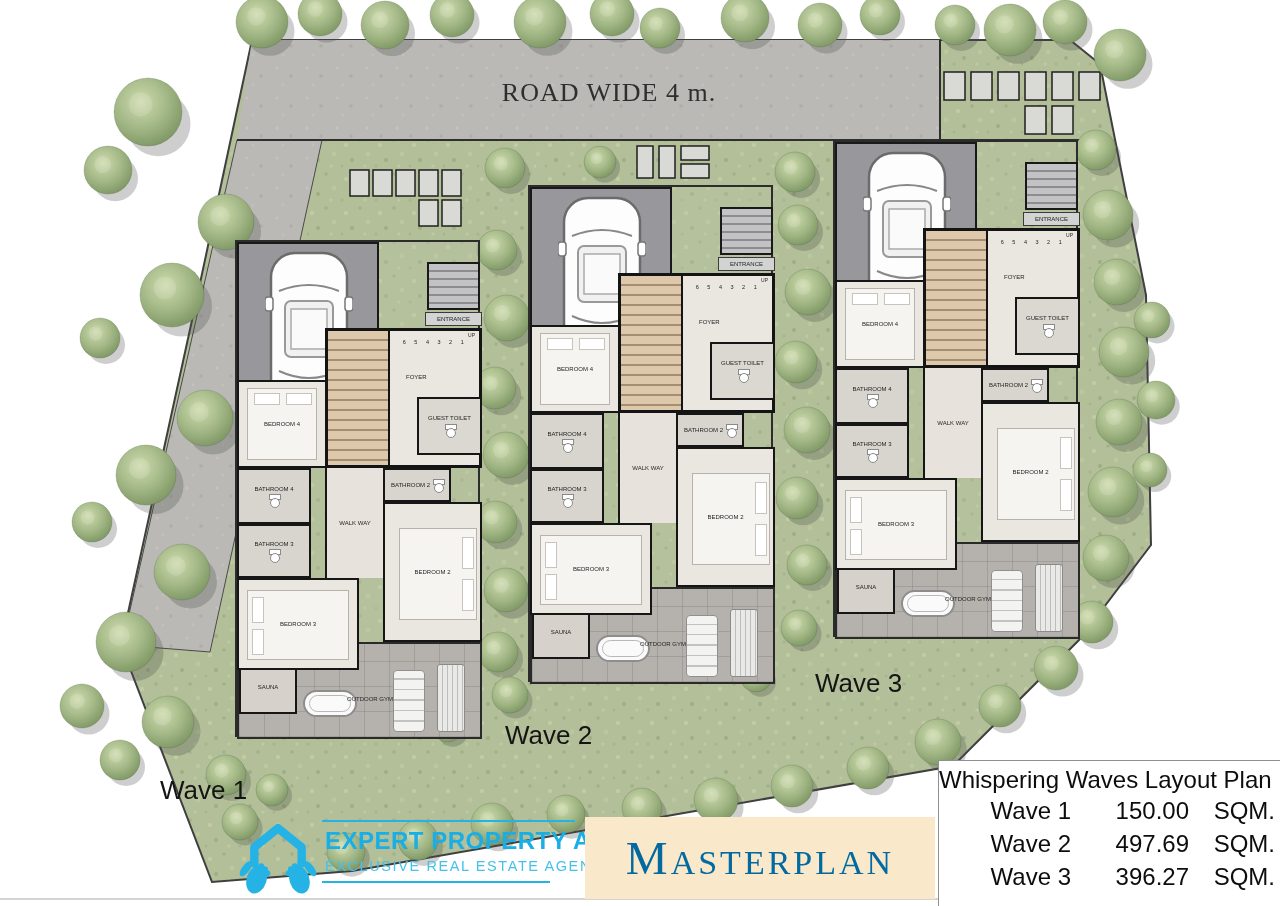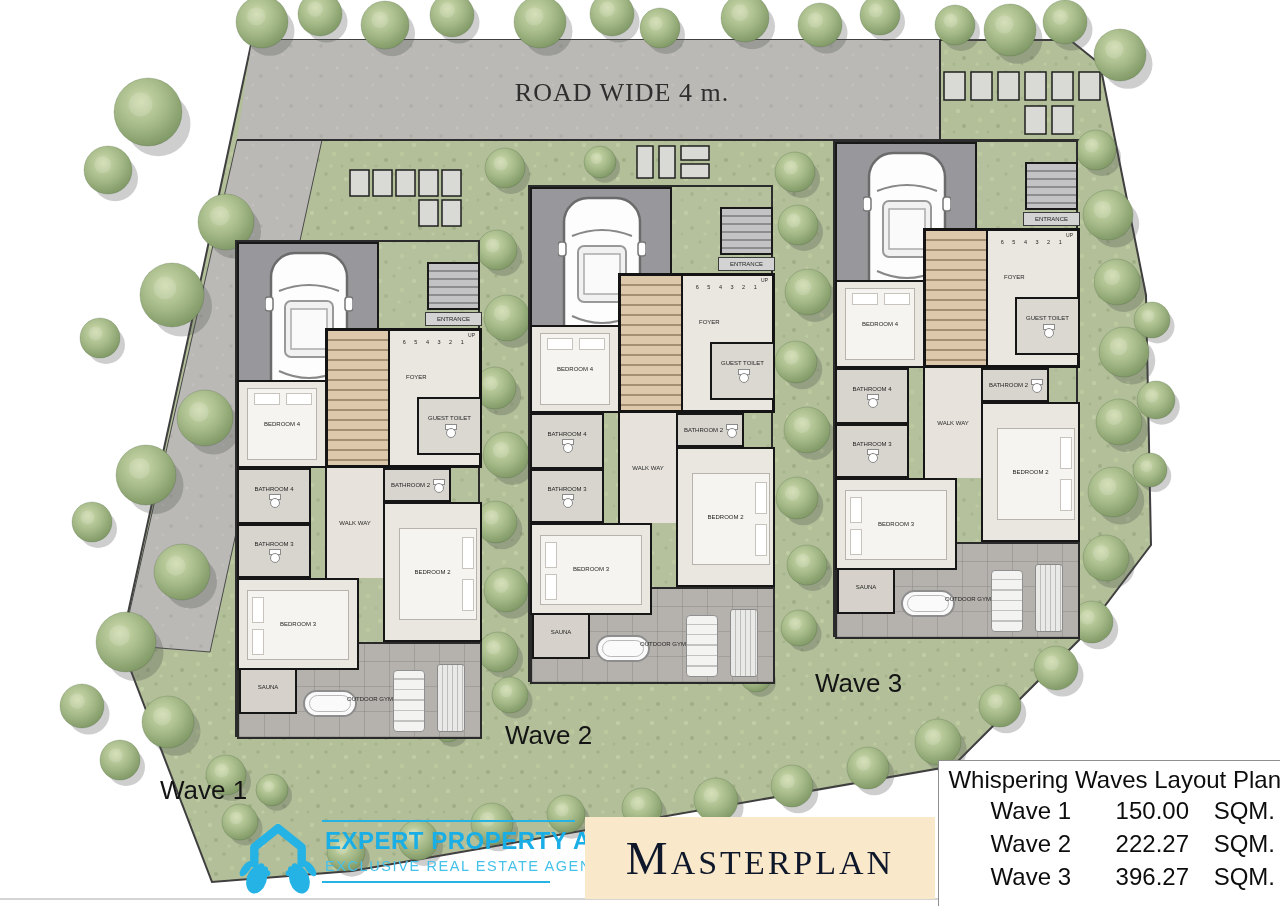--- a/index.html
+++ b/index.html
@@ -1,21 +1,21 @@
 <!DOCTYPE html>
 <html><head>
 <meta charset="utf-8">
 <style>
   html,body{margin:0;padding:0;background:#fff;}
   #canvas{position:relative;width:1280px;height:906px;background:#ffffff;overflow:hidden;
           font-family:"Liberation Sans",sans-serif;}
   #site-svg{position:absolute;left:0;top:0;}
 
   
-  .road-label{position:absolute;left:472px;top:78px;width:300px;text-align:center;
+  .road-label{position:absolute;left:459px;top:78px;width:300px;text-align:center;
     font-family:"Liberation Serif",serif;font-size:26px;letter-spacing:1px;color:#2e2e2e;}
 
   
   .wave-label{position:absolute;font-size:26px;color:#141414;}
 
   
   .house{position:absolute;width:245px;height:497px;border:2px solid #2c2c2c;box-sizing:border-box;
          background:rgba(190,200,170,.25);}
   .house *{box-sizing:border-box;}
   .h-park{position:absolute;left:0;top:0;width:142px;height:172px;background:#98989c;
@@ -80,25 +80,25 @@
   .footer-line{position:absolute;left:0;top:898px;width:1280px;height:2px;background:#d4d4d4;}
   .logo{position:absolute;left:236px;top:818px;width:84px;height:86px;}
   .rule{position:absolute;height:2px;background:#25b3e5;}
   .rt{left:322px;top:820px;width:253px;} .rb{left:322px;top:881px;width:228px;}
   .brand-name{position:absolute;left:325px;top:827px;width:260px;font-size:24px;font-weight:bold;
       color:#19aee6;letter-spacing:.5px;white-space:nowrap;}
   .brand-tagline{position:absolute;left:325px;top:858px;width:270px;font-size:14.5px;color:#45c1ea;
       letter-spacing:1.6px;white-space:nowrap;}
   .masterplan-box{position:absolute;left:585px;top:817px;width:350px;height:82px;background:#f9e8ca;
       display:flex;align-items:center;justify-content:center;}
-  .masterplan-text{font-family:"Liberation Serif",serif;font-size:34px;color:#0f172a;letter-spacing:3px;}
+  .masterplan-text{font-family:"Liberation Serif",serif;font-size:34px;color:#0369a1;letter-spacing:3px;}
   .masterplan-text::first-letter{font-size:47px;}
   .legend-box{position:absolute;left:938px;top:760px;width:342px;height:146px;background:#fff;
       border:1px solid #8f8f8f;}
-  .legend-title{margin-top:5px;text-align:right;font-size:24px;color:#0d0d0d;white-space:nowrap;}
+  .legend-title{margin-top:5px;text-align:left;font-size:24px;color:#0d0d0d;white-space:nowrap;}
   .legend-row{display:grid;grid-template-columns:1fr 106px 118px 86px;line-height:33px;
       font-size:24px;color:#0d0d0d;}
   .legend-row span{text-align:right;padding-right:6px;}
 </style>
 </head>
 <body>
 
 <div id="canvas">
 
   <svg id="site-svg" width="1280" height="906">
@@ -772,21 +772,21 @@
     <div class="legend-title">Whispering Waves Layout Plan</div>
     <div class="legend-row">
       <span></span>
       <span>Wave 1</span>
       <span>150.00</span>
       <span>SQM.</span>
     </div>
     <div class="legend-row">
       <span></span>
       <span>Wave 2</span>
-      <span>222.27</span>
+      <span>497.69</span>
       <span>SQM.</span>
     </div>
     <div class="legend-row">
       <span></span>
       <span>Wave 3</span>
       <span>396.27</span>
       <span>SQM.</span>
     </div>
   </div>
 

